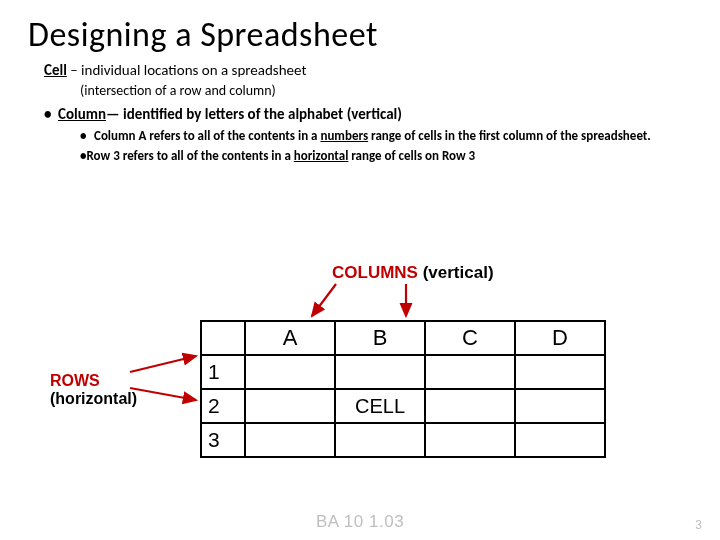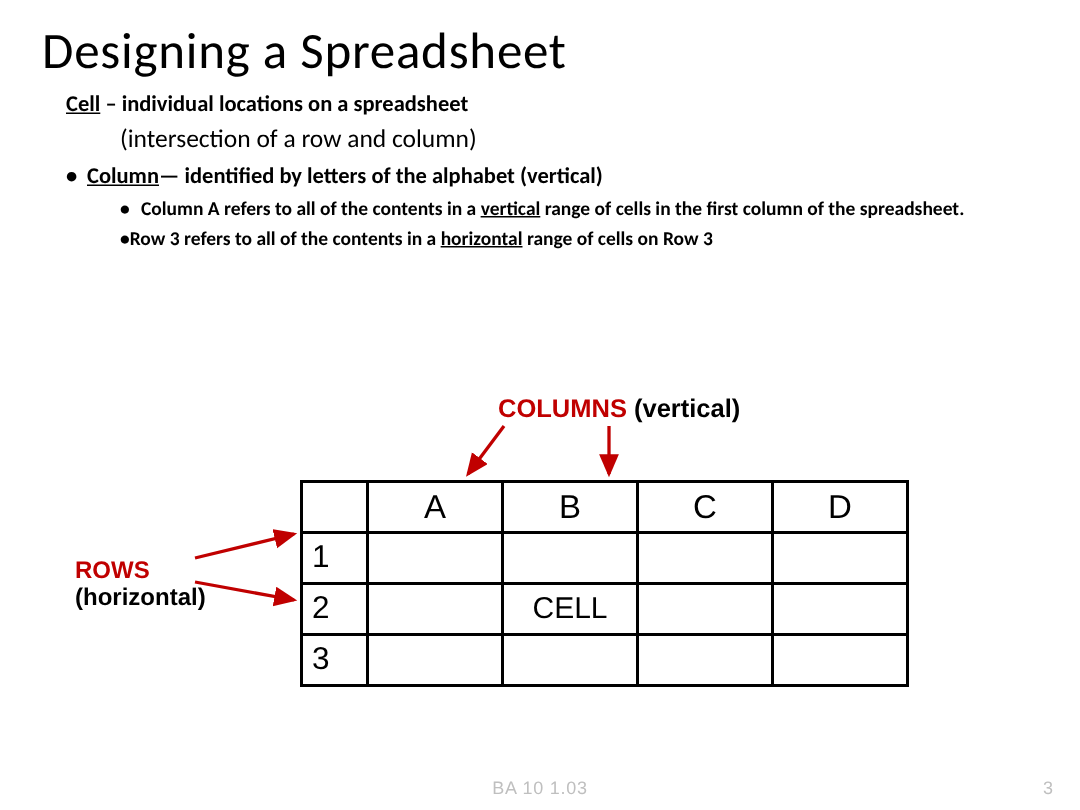--- a/index.html
+++ b/index.html
@@ -18,22 +18,22 @@
     padding: 14px 12px 6px 28px;
     letter-spacing: 0.5px;
   }
   .content {
     padding: 0 44px 0 44px;
     font-size: 15px;
     line-height: 1.25;
   }
   .line1 { font-weight: 700; }
   .line1 .term { text-decoration: underline; }
-  .line1 .rest { font-weight: 700; }
-  .line2 { font-size: 17px; padding-left: 36px; margin-top: 2px; }
+  .line1 .rest { font-weight: 400; }
+  .line2 { font-size: 14px; padding-left: 36px; margin-top: 2px; }
   .b1 { margin-top: 6px; font-weight: 700; }
   .b1 .dot { display:inline-block; width: 14px; }
   .b1 .term { text-decoration: underline; margin-top: 23px; }
   .b1sub { font-size: 13px; font-weight: 700; padding-left: 36px; margin-top: 4px; line-height: 1.25; }
   .b1sub .dot { display:inline-block; width: 14px; }
   .b1sub .u { text-decoration: underline; }
   .b2 { margin-top: 8px; font-weight: 700; }
   .b2 .term { text-decoration: underline; }
   .b2sub { font-size: 13px; font-weight: 700; padding-left: 36px; margin-top: 4px; }
   .b2sub .u { text-decoration: underline; }
@@ -75,21 +75,21 @@
   }
   table.ss .col-h { width: 90px; height: 34px; font-size: 22px; }
   table.ss .corner { width: 44px; height: 34px; }
   table.ss .row-h { width: 44px; height: 34px; font-size: 21px; text-align: left; padding-left: 6px; }
   table.ss .cell { width: 90px; height: 34px; }
 
   .footer-code {
     position: absolute;
     left: 0; right: 0; bottom: 8px;
     text-align: center;
-    font-size: 12px;
+    font-size: 17px;
     color: #bfbfbf;
     font-family: Arial, sans-serif;
     letter-spacing: 0.5px;
   }
   .footer-page {
     position: absolute;
     right: 18px; bottom: 8px;
     font-size: 12px;
     color: #bfbfbf;
     font-family: Arial, sans-serif;
@@ -105,21 +105,21 @@
 <div class="content">
   <div class="line1">
     <span class="term">Cell</span><span class="rest"> – individual locations on a spreadsheet</span>
   </div>
   <div class="line2">(intersection of a row and column)</div>
 
   <div class="b1">
     <span class="dot">•</span><span class="term">Column</span><span>— identified by letters of the alphabet (vertical)</span>
   </div>
   <div class="b1sub">
-    <span class="dot">•</span><span>Column A refers to all of the contents in a </span><span class="u">vertical</span><span> range of cells in the first column of the spreadsheet.</span>
+    <span class="dot">•</span><span>Column A refers to all of the contents in a </span><span class="u">numbers</span><span> range of cells in the first column of the spreadsheet.</span>
   </div>
 
   <div class="b2sub">
     <span class="dot">•</span><span>Row 3 refers to all of the contents in a </span><span class="u">horizontal</span><span> range of cells on Row 3</span>
   </div>
 </div>
 
 <div class="diagram">
   <div class="col-label" style="left:316px; top:3px;margin-left:16px;">
     <span class="red">COLUMNS</span><span>  (vertical)</span>

